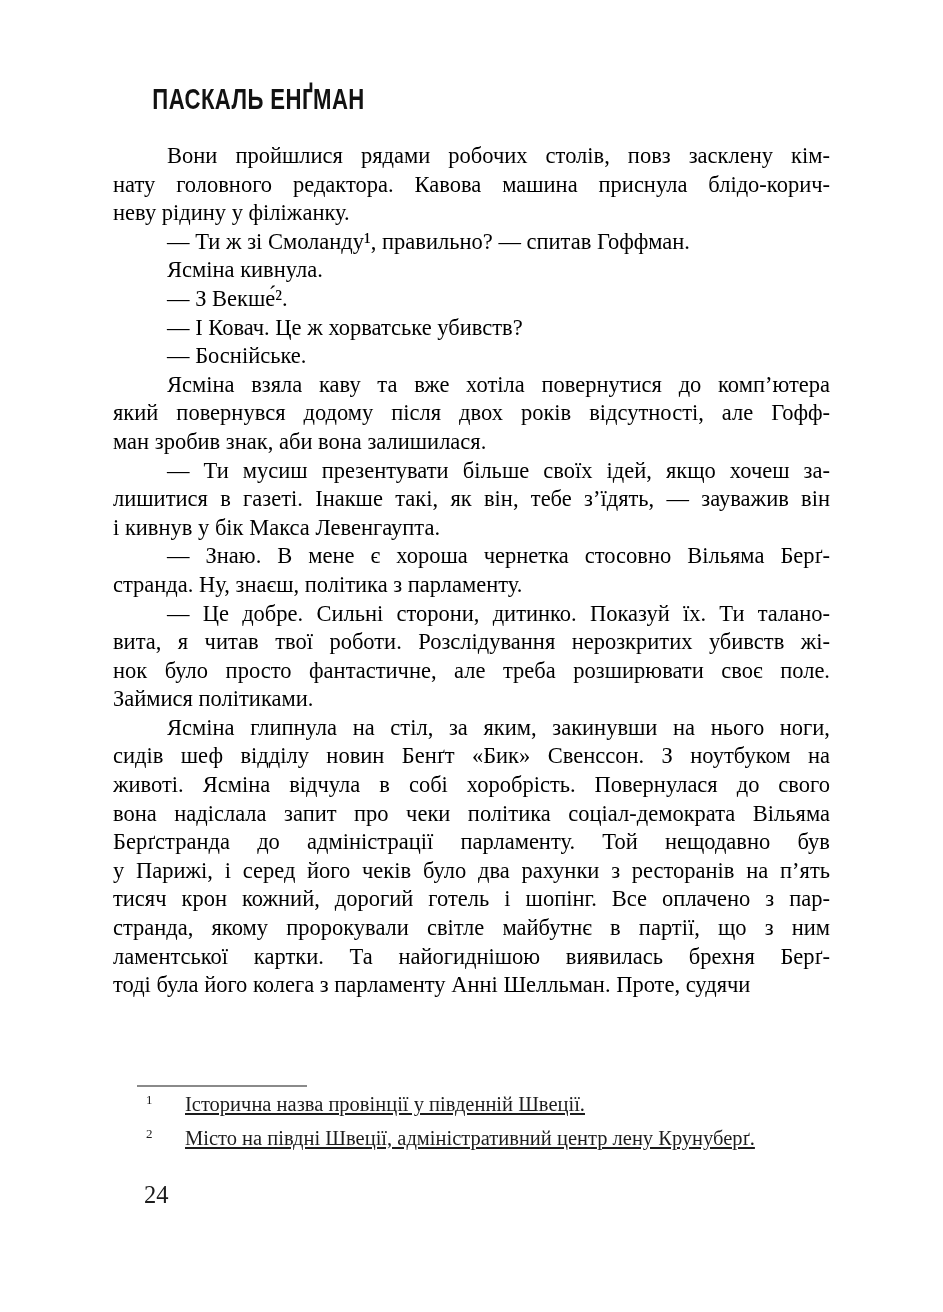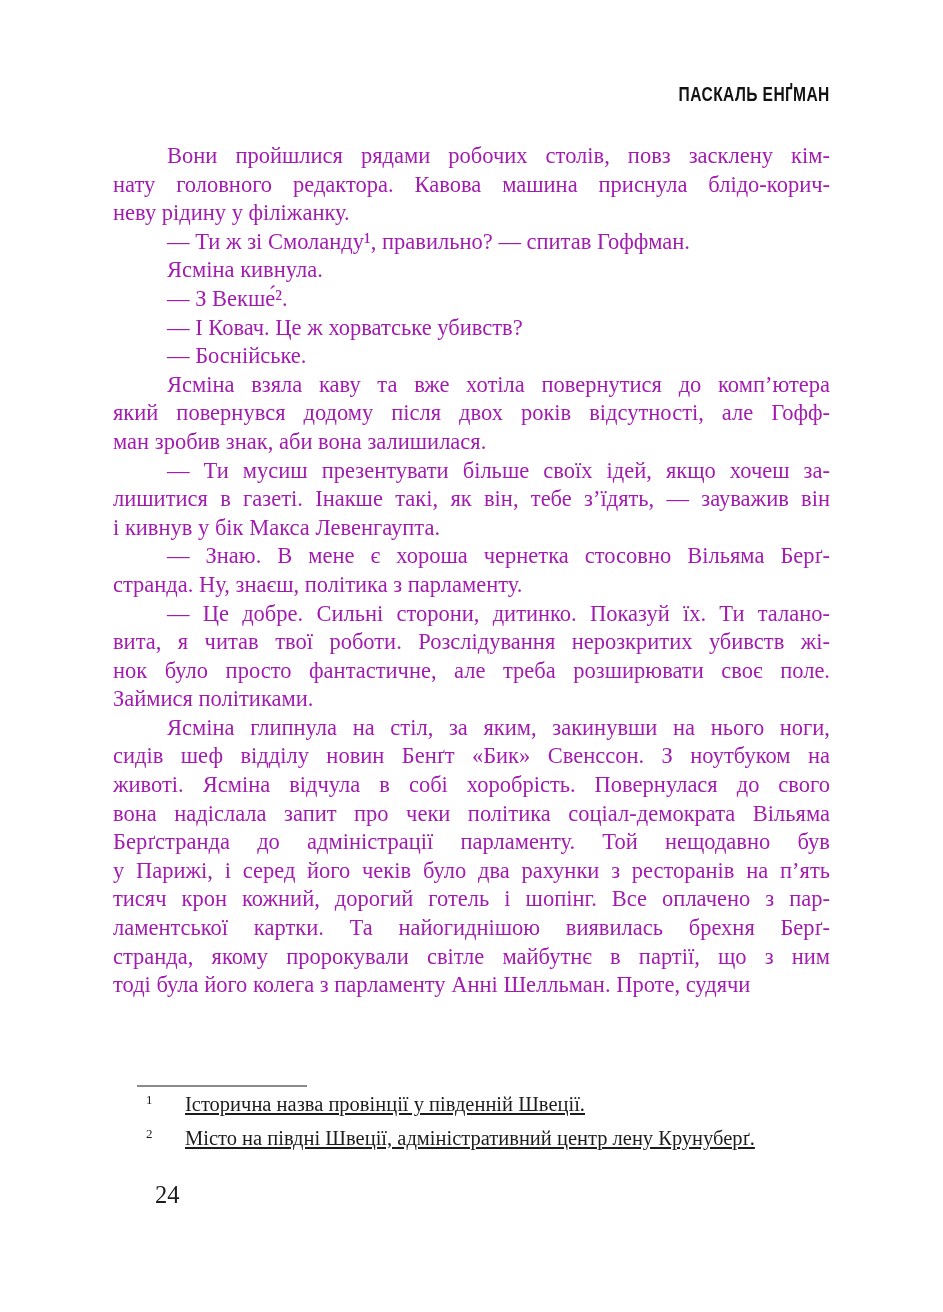--- a/index.html
+++ b/index.html
@@ -7,39 +7,39 @@
   .page {
     position: relative;
     width: 943px; height: 1312px;
     background: #ffffff;
     overflow: hidden;
     margin: 0 auto;
   }
   .running-header {
     position: absolute;
     left: 129px; top: 84px; width: 717px;
-    text-align: right;
+    text-align: left;
     font-family: "Liberation Sans", sans-serif;
     font-weight: 700;
-    font-size: 19px;
+    font-size: 27px;
     color: #121212;
     letter-spacing: 0.5px;
   }
   .running-header .hdr-inner {
     display: inline-block;
     transform: scale(0.82, 1.08);
     transform-origin: center;
     white-space: nowrap;
   }
   .body-text {
     position: absolute;
     left: 113px; top: 142px; width: 717px;
     font-size: 22.5px;
     line-height: 28.6px;
-    color: #a21caf;
+    color: #000000;
   }
   .paragraph { margin: 0; }
   .line { white-space: normal; overflow: hidden; }
   .line.just { text-align: justify; text-align-last: justify; }
   .line.last { text-align: left; text-align-last: left; }
   .line.first { padding-left: 54px; text-align: center; }
   .footnote-rule {
     position: absolute;
     left: 137px; top: 1085px;
     width: 170px; height: 2px;
@@ -59,21 +59,21 @@
     width: 39px;
     font-size: 13px;
     vertical-align: super;
     position: relative;
     top: -7px;
     flex: 0 0 39px;
   }
   .fn-text { flex: 1; text-decoration: underline; }
   .page-number {
     position: absolute;
-    left: 155px; top: 1181px;
+    left: 144px; top: 1181px;
     font-size: 24.5px;
     color: #1c1c1c;
   }
 </style>
 </head>
 <body>
 
 <div class="page">
 
   <div class="running-header">
@@ -122,22 +122,22 @@
         <div class="line last">Займися політиками.</div>
       </div>
       <div class="paragraph">
         <div class="line first just">Ясміна глипнула на стіл, за яким, закинувши на нього ноги,</div>
         <div class="line just">сидів шеф відділу новин Бенґт «Бик» Свенссон. З ноутбуком на</div>
         <div class="line just">животі. Ясміна відчула в собі хоробрість. Повернулася до свого</div>
         <div class="line just">вона надіслала запит про чеки політика соціал-демократа Вільяма</div>
         <div class="line just">Берґстранда до адміністрації парламенту. Той нещодавно був</div>
         <div class="line just">у Парижі, і серед його чеків було два рахунки з ресторанів на п’ять</div>
         <div class="line just">тисяч крон кожний, дорогий готель і шопінг. Все оплачено з пар-</div>
+        <div class="line just">странда, якому пророкували світле майбутнє в партії, що з ним</div>
         <div class="line just">ламентської картки. Та найогиднішою виявилась брехня Берґ-</div>
-        <div class="line just">странда, якому пророкували світле майбутнє в партії, що з ним</div>
         <div class="line last">тоді була його колега з парламенту Анні Шелльман. Проте, судячи</div>
       </div>
     </div>
 
   <div class="footnote-rule"></div>
 
   <div class="footnotes">
       <div class="footnote">
         <span class="fn-marker">1</span>
         <span class="fn-text">Історична назва провінції у південній Швеції.</span>

